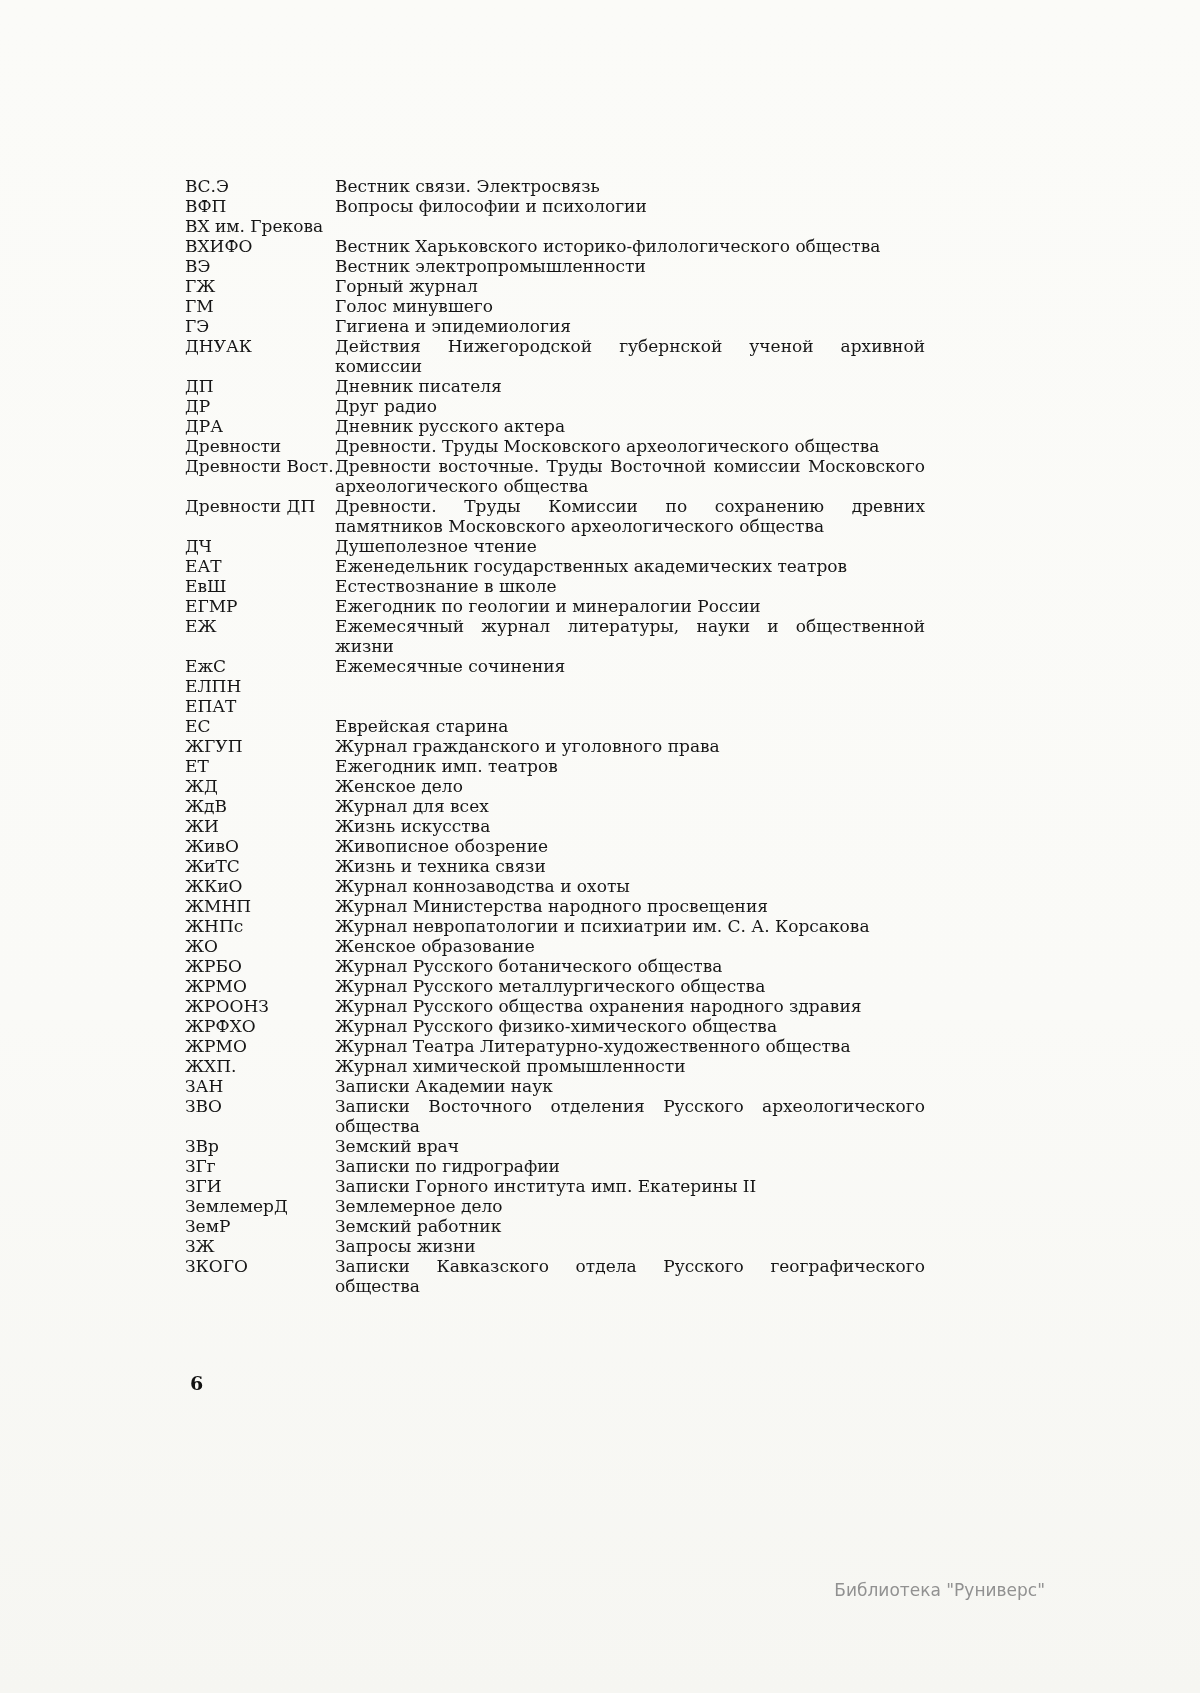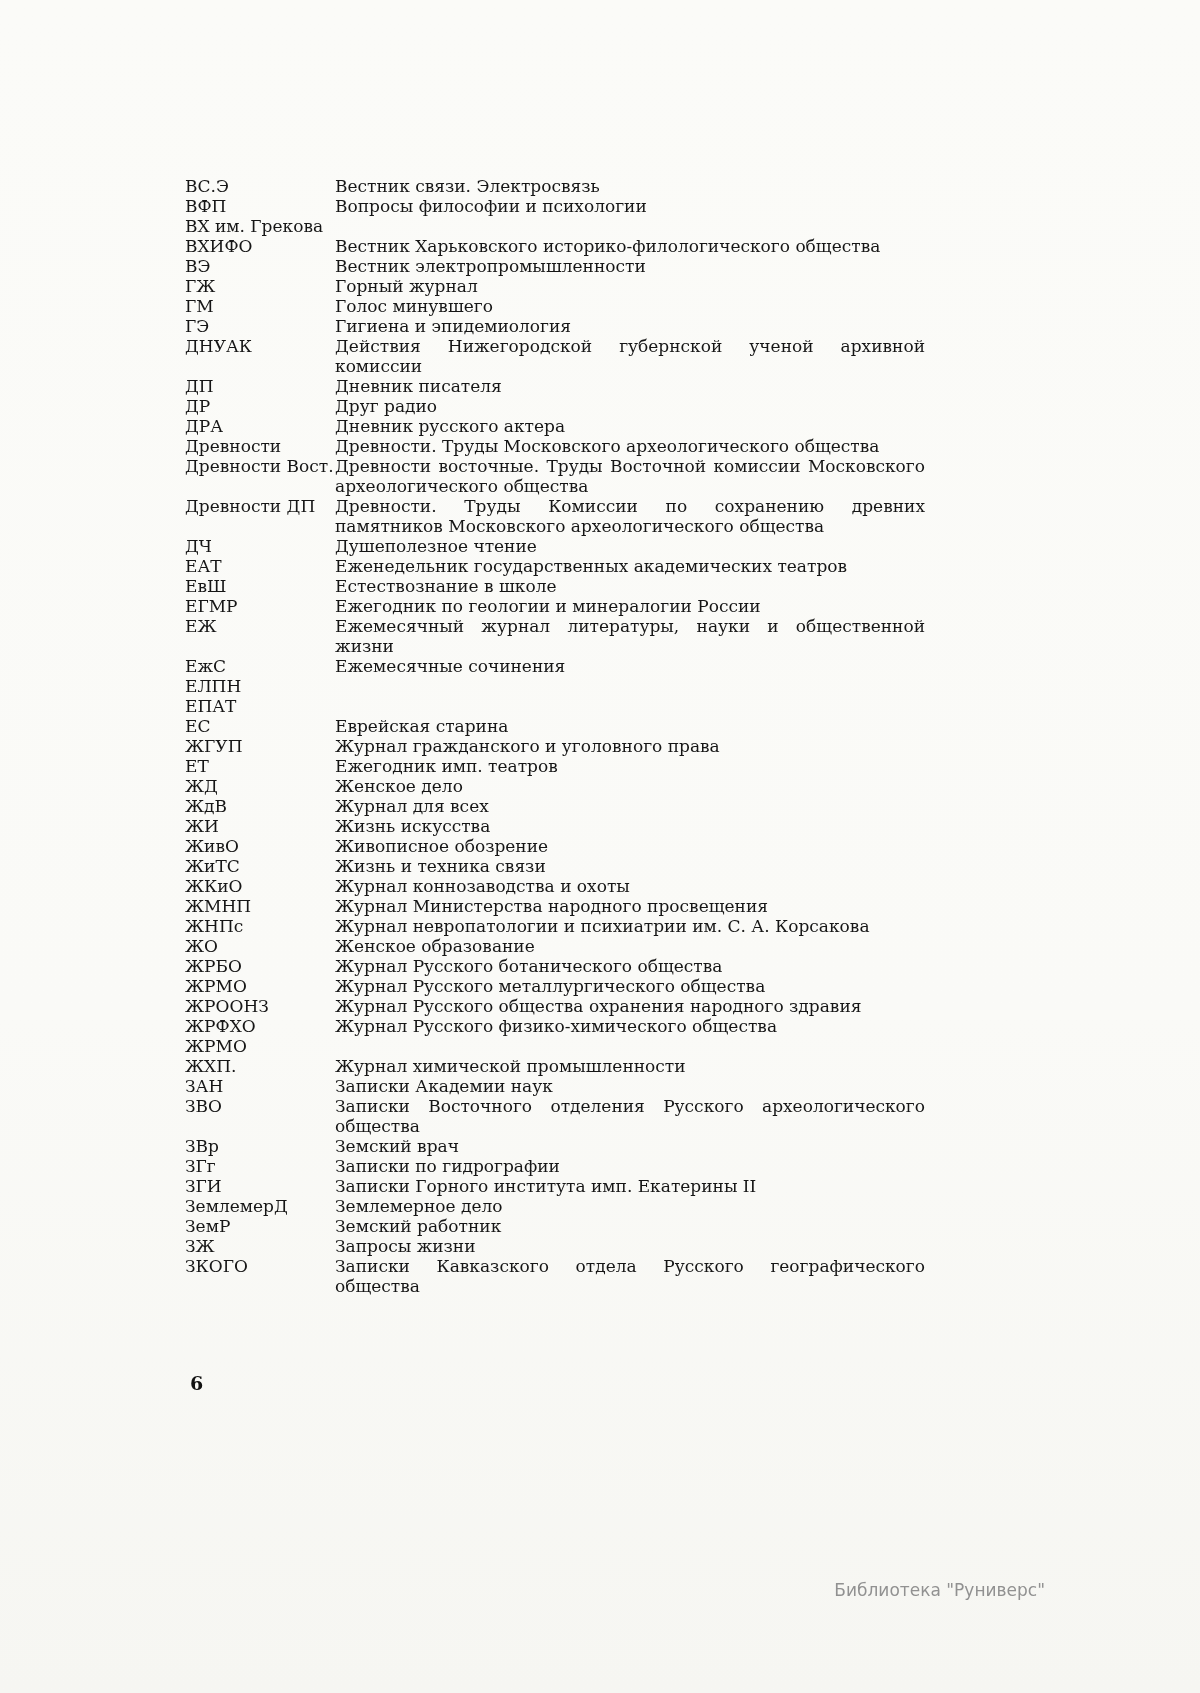--- a/index.html
+++ b/index.html
@@ -208,20 +208,21 @@
       <div class="entry">
         <div class="abbr">ЖРООНЗ</div>
         <div class="title">Журнал Русского общества охранения народного здравия</div>
       </div>
       <div class="entry">
         <div class="abbr">ЖРФХО</div>
         <div class="title">Журнал Русского физико-химического общества</div>
       </div>
       <div class="entry">
         <div class="abbr">ЖРМО</div>
+        <div class="title">Журнал Театра Литературно-художественного общества</div>
       </div>
       <div class="entry">
         <div class="abbr">ЖХП.</div>
         <div class="title">Журнал химической промышленности</div>
       </div>
       <div class="entry">
         <div class="abbr">ЗАН</div>
         <div class="title">Записки Академии наук</div>
       </div>
       <div class="entry">

